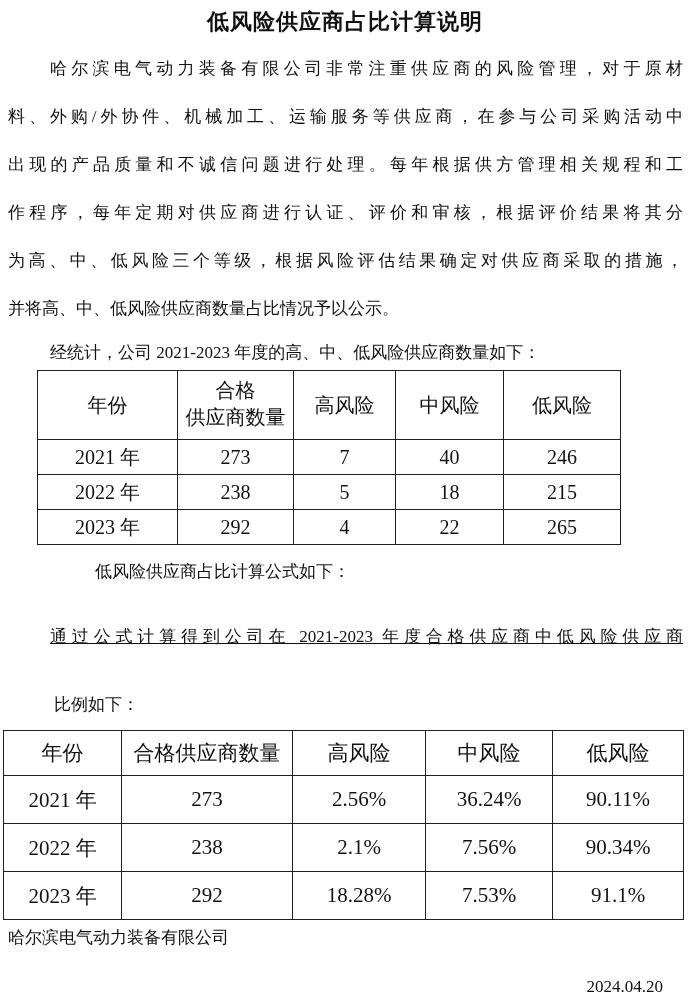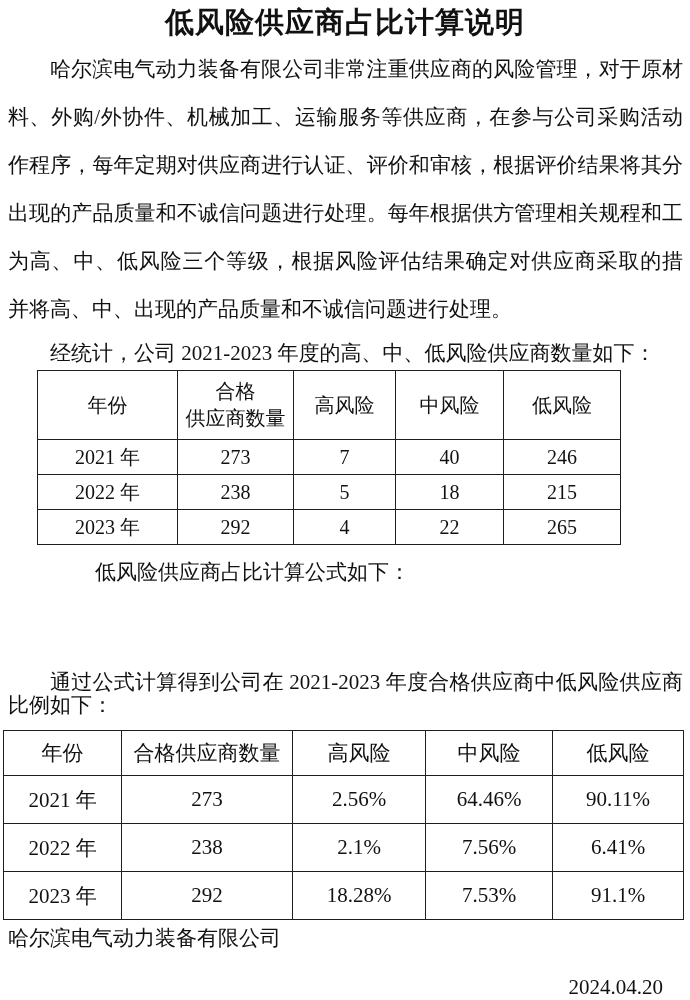--- a/index.html
+++ b/index.html
@@ -9,78 +9,78 @@
     height: 1000px;
     background: #ffffff;
     color: #111111;
     font-family: "Liberation Serif", "DejaVu Serif", serif;
     overflow: hidden;
   }
   .doc-title {
     position: absolute;
     top: 5px; left: 0; right: 0;
     text-align: center;
-    font-size: 29px;
+    font-size: 22px;
     font-weight: bold;
     letter-spacing: 1px;
     line-height: 34px;
   }
-  .textblock { position: absolute; left: 8px; right: 7px; font-size: 21px; }
+  .textblock { position: absolute; left: 8px; right: 7px; font-size: 17px; }
   .tline { height: 48px; line-height: 48px; white-space: nowrap; }
   .just {
     white-space: normal;
     text-align: justify;
     text-align-last: justify;
     overflow: hidden;
   }
   .indent2 { text-indent: 42px; }
   .indent4 { text-indent: 87px; font-family: Liberation Serif, serif; }
   .para { top: 45px; }
   .stats-line { top: 329px; }
   .formula-heading { top: 548px; }
   .formula-line { top: 593px; }
-  .result-line1 { top: 658px; }
-  .result-line2 { top: 681px; }
+  .result-line1 { top: 613px; text-decoration: underline; }
+  .result-line2 { top: 681px; margin-left: 46px; }
   .sign-line { top: 914px; text-align: left; padding-right: 32px; }
   .date-line { top: 963px; text-align: right; padding-right: 20px; }
 
   table.doc-table {
     position: absolute;
     border-collapse: collapse;
     table-layout: fixed;
   }
   .doc-table td {
     border: 1.5px solid #1f1f1f;
     text-align: center;
     vertical-align: middle;
     padding: 0;
     overflow: hidden;
   }
   #count-table { left: 37px; top: 370px; width: 583px; font-size: 20px; }
   #count-table tr.head-row { height: 69px; }
   #count-table tr.data-row { height: 35px; }
-  #count-table .two-line div { line-height: 27px; }
+  #count-table .two-line div { line-height: 27px; font-family: Liberation Mono, monospace; }
   #ratio-table { left: 3px; top: 730px; width: 680px; font-size: 21px; }
   #ratio-table tr.head-row { height: 45px; }
   #ratio-table tr.data-row { height: 48px; }
 </style>
 </head>
 <body>
 
 <div id="page">
 
   <div class="doc-title">低风险供应商占比计算说明</div>
 
   <div class="textblock para">
     <div class="tline just indent2">哈尔滨电气动力装备有限公司非常注重供应商的风险管理，对于原材</div>
     <div class="tline just">料、外购/外协件、机械加工、运输服务等供应商，在参与公司采购活动中</div>
+    <div class="tline just">出现的产品质量和不诚信问题进行处理。每年根据供方管理相关规程和工</div>
     <div class="tline just">作程序，每年定期对供应商进行认证、评价和审核，根据评价结果将其分</div>
-    <div class="tline just">出现的产品质量和不诚信问题进行处理。每年根据供方管理相关规程和工</div>
     <div class="tline just">为高、中、低风险三个等级，根据风险评估结果确定对供应商采取的措施，</div>
-    <div class="tline">并将高、中、出现的产品质量和不诚信问题进行处理。</div>
+    <div class="tline">并将高、中、低风险供应商数量占比情况予以公示。</div>
   </div>
 
   <div class="textblock stats-line">
     <div class="tline indent2">经统计，公司 2021-2023 年度的高、中、低风险供应商数量如下：</div>
   </div>
 
   <table id="count-table" class="doc-table">
     <colgroup>
       <col style="width:140px">
         <col style="width:116px">
@@ -149,29 +149,29 @@
       <td>年份</td>
       <td>合格供应商数量</td>
       <td>高风险</td>
       <td>中风险</td>
       <td>低风险</td>
     </tr>
     <tr class="data-row">
       <td>2021 年</td>
       <td>273</td>
       <td>2.56%</td>
-      <td>64.46%</td>
+      <td>36.24%</td>
       <td>90.11%</td>
     </tr>
     <tr class="data-row">
       <td>2022 年</td>
       <td>238</td>
       <td>2.1%</td>
       <td>7.56%</td>
-      <td>6.41%</td>
+      <td>90.34%</td>
     </tr>
     <tr class="data-row">
       <td>2023 年</td>
       <td>292</td>
       <td>18.28%</td>
       <td>7.53%</td>
       <td>91.1%</td>
     </tr>
   </tbody>
     </table>

